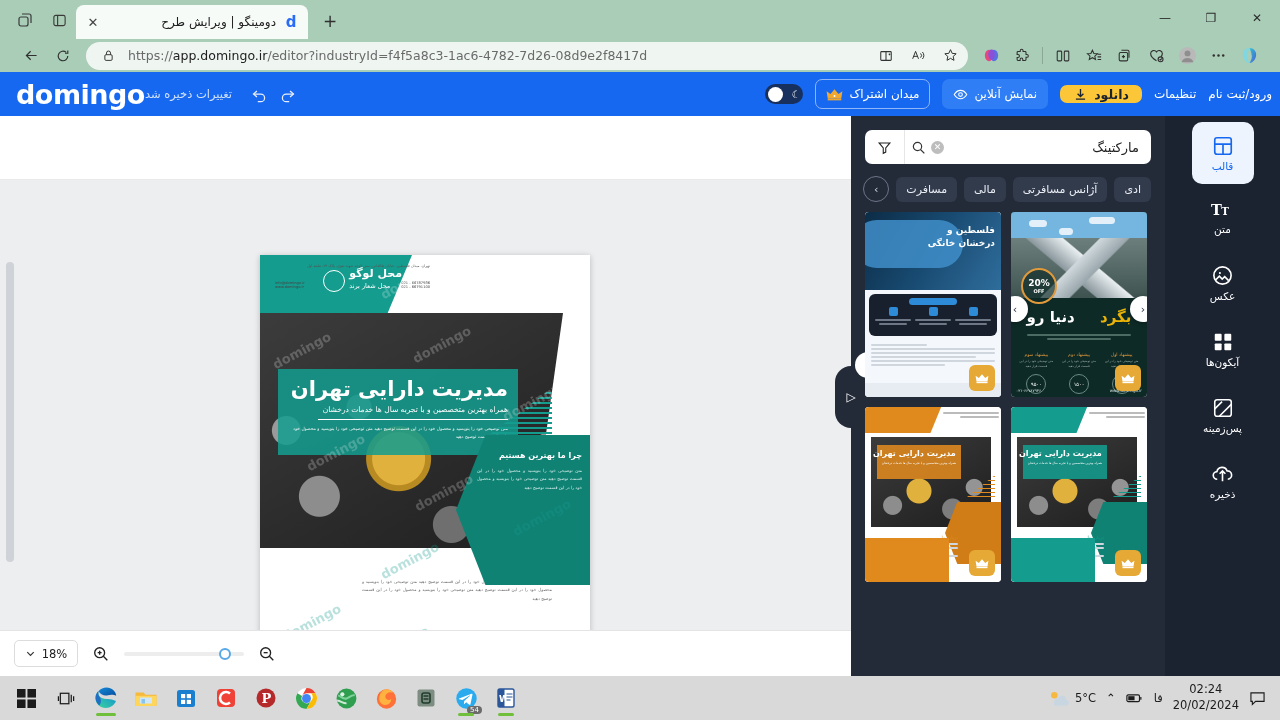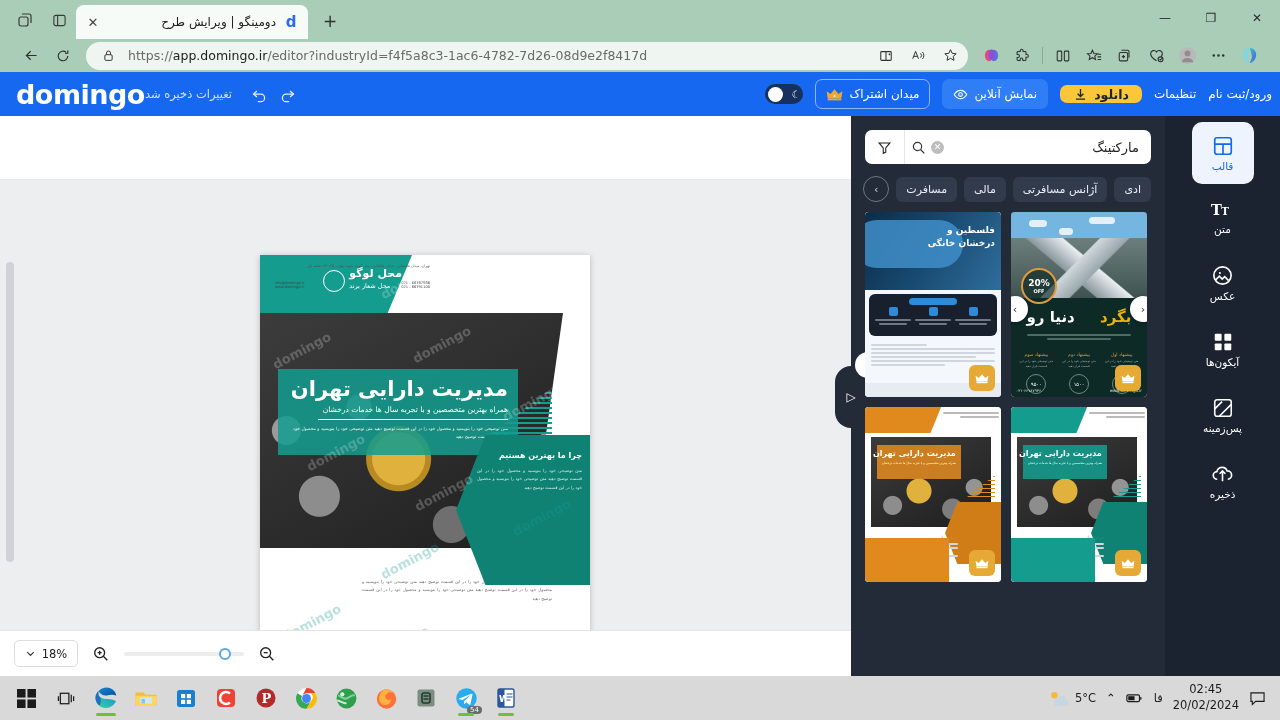--- a/index.html
+++ b/index.html
@@ -978,20 +978,20 @@
       <span class="tray-txt">5°C</span>
     </div>
     <span class="tray-txt">⌃</span>
     <svg width="18" height="14" viewBox="0 0 20 14" fill="none" stroke="#1b1b1b" stroke-width="1.3">
       <rect x="1" y="3.5" width="14" height="7.5" rx="1.5"></rect>
         <rect x="2.5" y="5" width="7" height="4.5" fill="#1b1b1b" stroke="none"></rect>
       <path d="M16.5 6v3"></path>
       </svg>
     <span class="tray-txt">فا</span>
     <div class="clock">
-      <div>02:45</div>
+      <div>02:24</div>
       <div>20/02/2024</div>
     </div>
     <svg width="17" height="15" viewBox="0 0 18 16" fill="none" stroke="#1b1b1b" stroke-width="1.2">
       <path d="M2 2h14v9H7l-3.5 3.3V11H2z"></path>
       </svg>
   </div>
 </div>
 
 </body></html>

